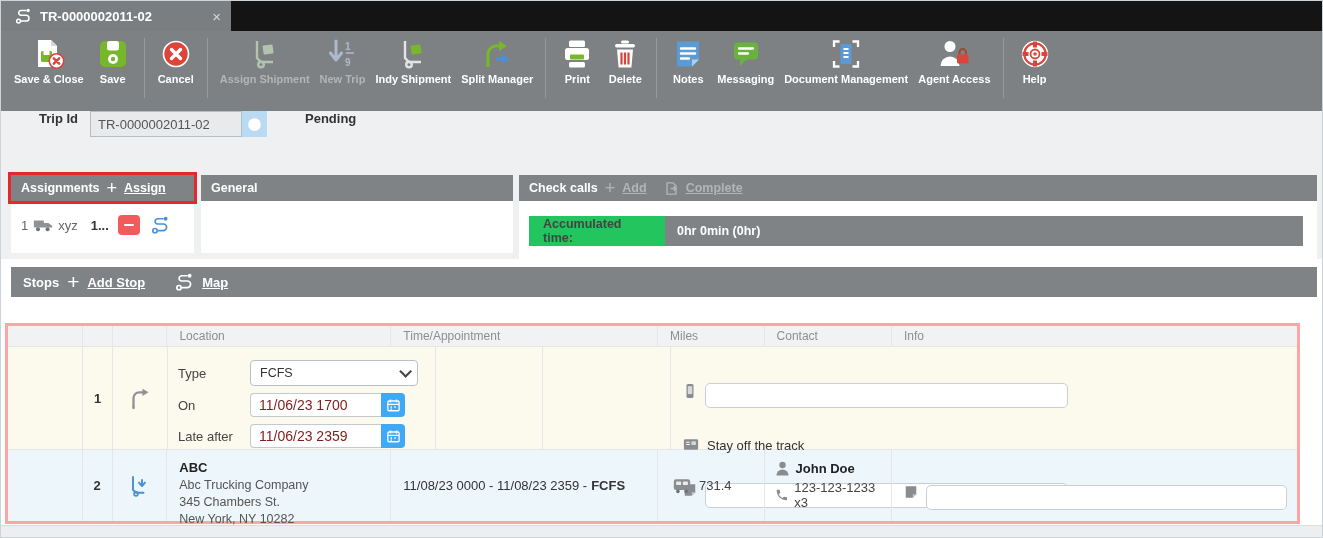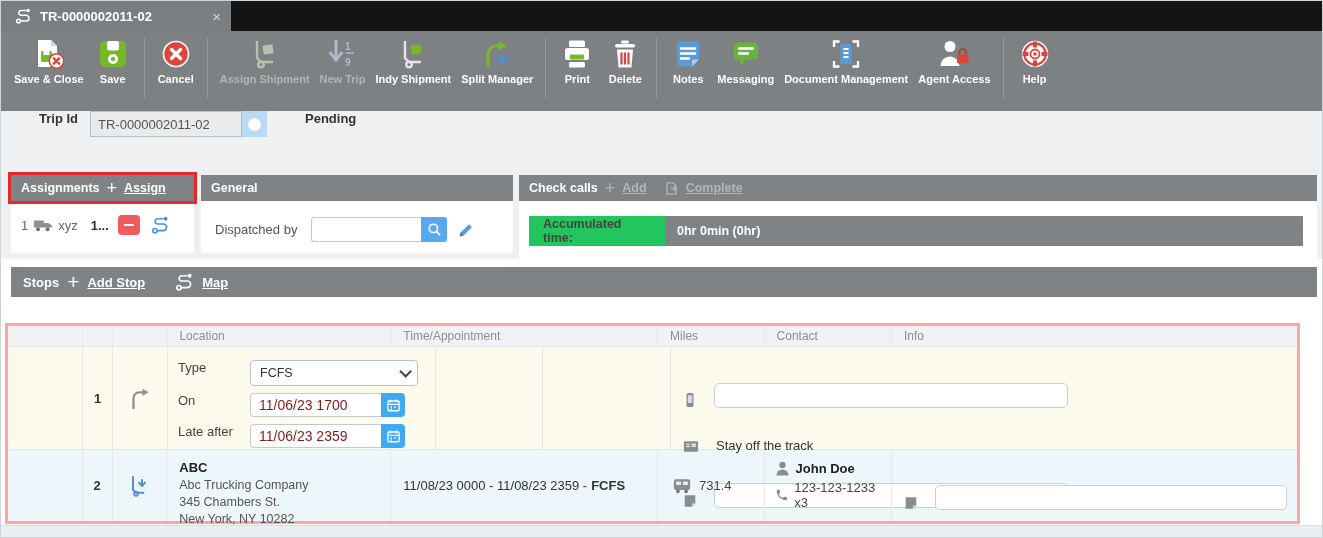--- a/index.html
+++ b/index.html
@@ -87,41 +87,41 @@
   .c-time { width:268px; }
   .c-miles { width:107px; }
   .c-contact { width:128px; }
   .c-info { width:407px; }
   .t-head .c-loc, .t-head .c-time, .t-head .c-miles, .t-head .c-contact, .t-head .c-info { padding:3px 0 3px 12px !important; }
 
   .loc-name { font-weight:bold; color:#222; font-size:13px; margin-bottom:2px; }
   .loc-line { color:#555; font-size:12.5px; line-height:1.35; }
 
   .time-form { padding:9px 0 0 10px; display:flex; flex-direction:column; gap:7px; }
-  .tf-row { display:flex; }
+  .tf-row { display:flex; align-items:center; }
   .tf-lbl { width:72px; color:#444; font-size:13px; }
   .sel { width:168px; height:26px; border:1px solid #b9c0c6; border-radius:4px; background:#fff; display:flex;
          align-items:center; justify-content:space-between; padding:0 9px; font-size:12.5px; color:#333; cursor:pointer; }
   .chev { width:9px; height:9px; border-right:2px solid #444; border-bottom:2px solid #444; transform:rotate(45deg) translateY(-3px); }
   .date-wrap { display:flex; }
   .date-input { width:131px; height:24px; border:1px solid #c3c9cf; border-right:none; border-radius:4px 0 0 4px;
                 font-family:inherit; font-size:14px; color:#7f1d1d; padding:0 8px; }
   .cal-btn { width:24px; height:24px; background:#3fa9f5; border:none; border-radius:0 4px 4px 0;
              display:flex; align-items:center; justify-content:center; cursor:pointer; }
 
   .time-text { display:flex; align-items:center; height:100%; padding-left:12px; color:#333; font-size:13px; }
   .time-text b { margin-left:4px; }
 
   .miles-wrap { display:flex; align-items:center; gap:7px; height:100%; padding-left:14px; color:#444; }
   .contact-wrap { display:flex; flex-direction:column; justify-content:center; gap:4px; height:100%; padding-left:10px; }
   .ct-line { display:flex; align-items:center; gap:6px; color:#444; font-size:13px; }
   .ct-name { font-weight:bold; color:#222; }
 
   .info-col { padding:8px 10px 0 12px; display:flex; flex-direction:column; gap:6px; }
-  .info-line { display:flex; align-items:flex-end; gap:17px;margin-top:24px; }
+  .info-line { display:flex; align-items:flex-start; gap:8px;margin-top:24px; }
   .info-input { flex:1; height:25px; border:1px solid #c9cfd4; border-radius:5px; font-family:inherit; font-size:12.5px; padding:0 8px; background:#fff; }
   .info-text { color:#333; font-size:13px; }
   .info-center { align-items:center; height:100%; justify-content:center; }
 
   .footer-strip { position:absolute; left:0; bottom:0; width:100%; height:12px; background:#eceef0; border-top:1px solid #dadcde; }
 </style>
 </head>
 <body>
 
 <div class="app">
@@ -305,38 +305,20 @@
         <path d="M8 18.5 h7.5 a4.2 4.2 0 0 0 0-8.4 h-7 a3.3 3.3 0 0 1 0-6.6 h7.5"></path>
         <circle cx="18.5" cy="3.5" r="2.4" fill="currentColor" stroke="none"></circle>
       </svg>
     </div>
   </div>
   <div class="annotation"></div>
 
   <div class="panel p-general">
     <div class="panel-hdr">
       <span>General</span>
-    </div>
-    <div class="gen-body">
-      <span class="gen-lbl">Dispatched by</span>
-      <span class="search-wrap">
-        <input class="search-input" style="">
-        <button class="search-btn">
-          <svg width="15" height="15" viewBox="0 0 20 20" fill="none" stroke="#fff" stroke-width="2.2">
-            <circle cx="8.5" cy="8.5" r="5.5"></circle>
-              <path d="M12.8 12.8 L17.5 17.5"></path>
-          </svg>
-        </button>
-      </span>
-      <button class="pencil-btn">
-        <svg width="18" height="18" viewBox="0 0 20 20">
-          <path d="M3 17.2 l1.1-4.3 9.2-9.2 3.2 3.2 -9.2 9.2 z" fill="#5b9bd5"></path>
-          <path d="M3 17.2 l4.3-1.1 -3.2-3.2 z" fill="#3c7bb5"></path>
-        </svg>
-      </button>
     </div>
   </div>
 
   <div class="panel p-checks">
     <div class="panel-hdr">
       <span>Check calls</span>
       <span class="hdr-plus disabled">+</span>
       <span class="hdr-link disabled">Add</span>
       <svg class="hdr-ic disabled" style="margin-left:10px" width="15" height="15" viewBox="0 0 20 20" fill="none" stroke="#b2b5b8" stroke-width="1.8">
         <path d="M4 2.5 h8 l4 4 v11 H4 z"></path>

